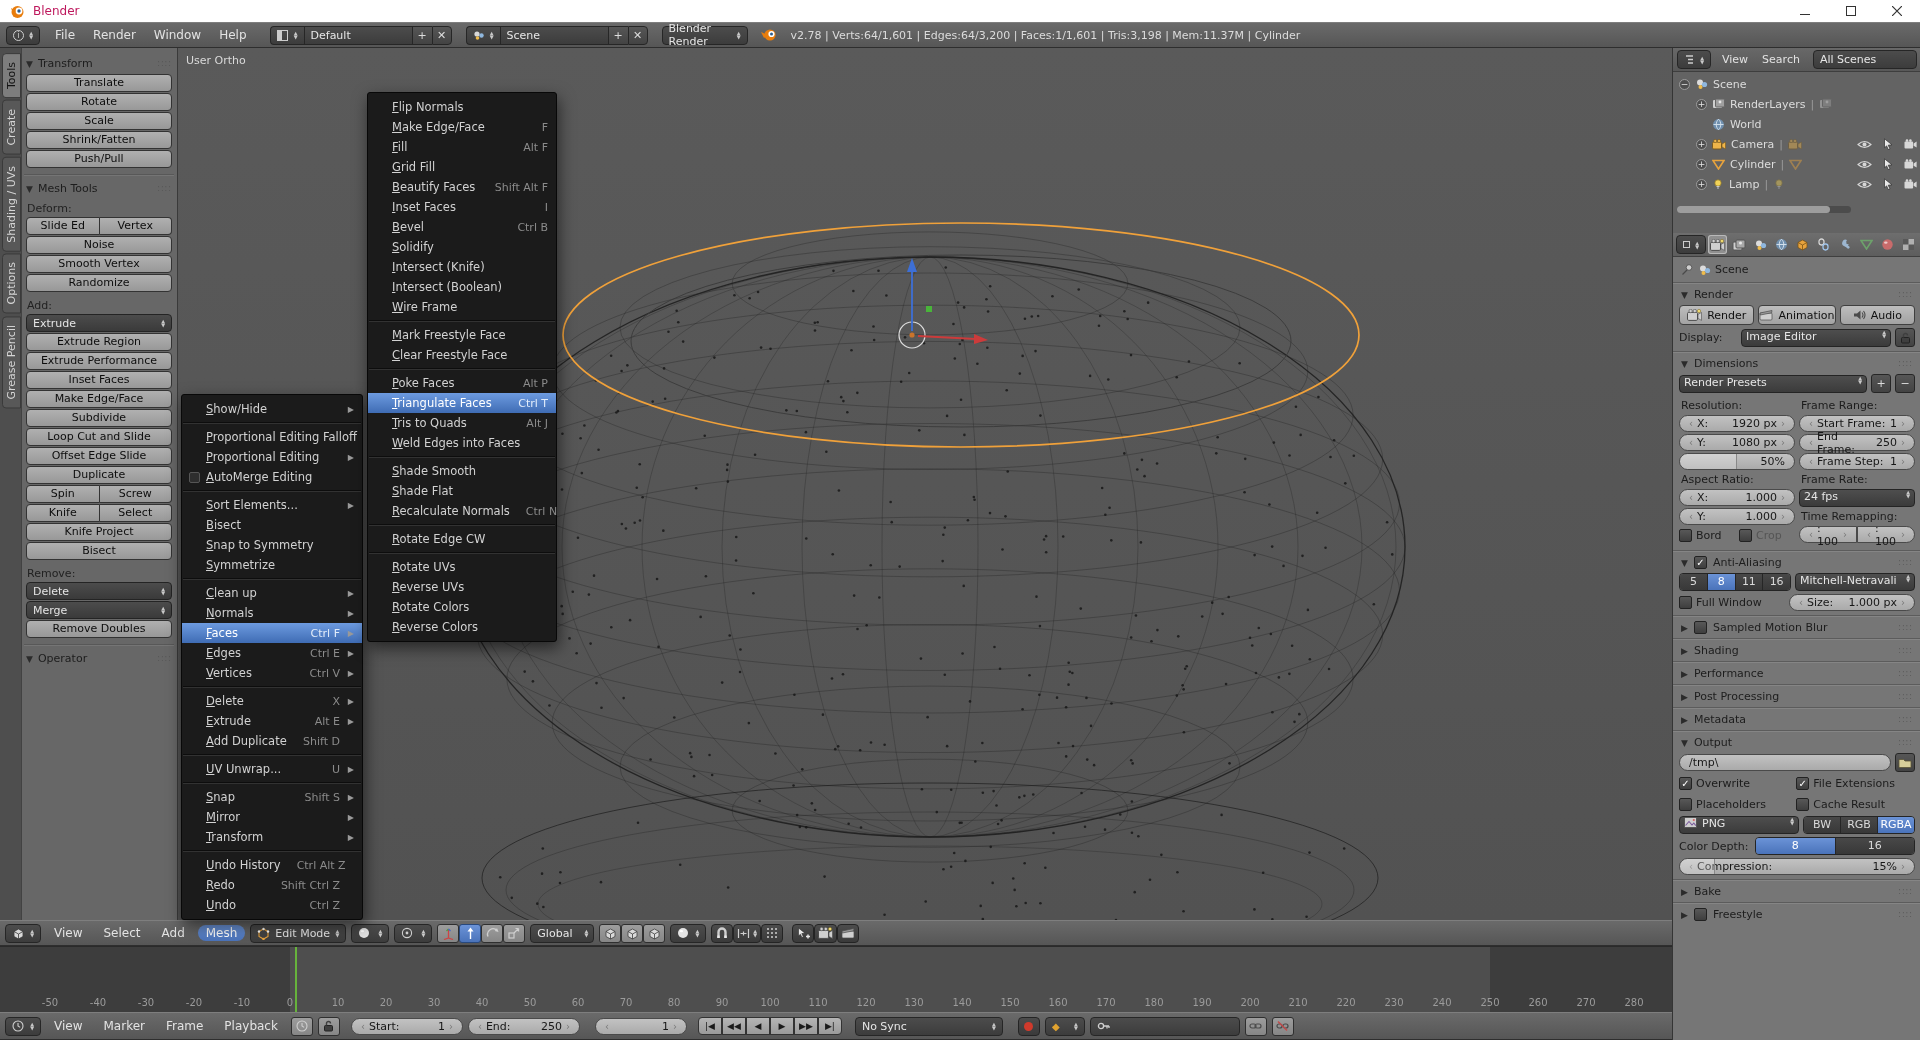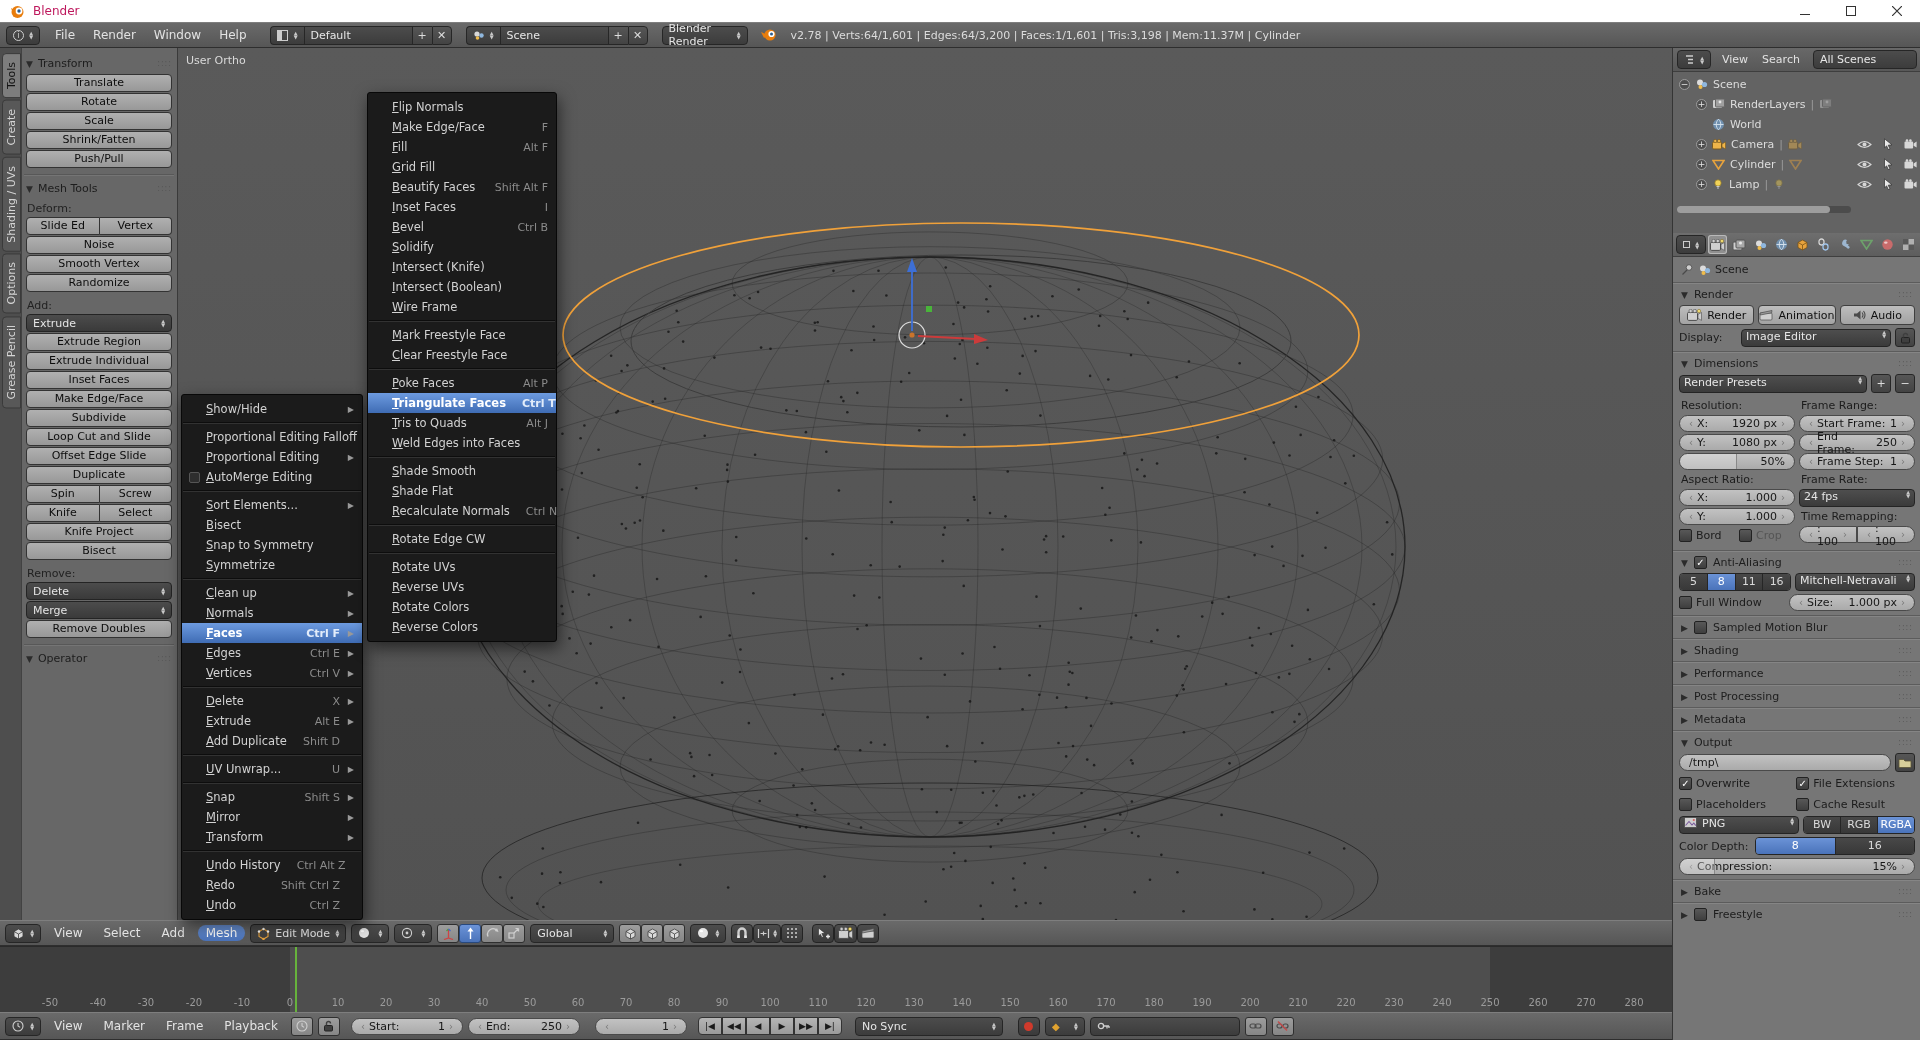--- a/index.html
+++ b/index.html
@@ -41,21 +41,21 @@
   .hline{border-top:1px solid #585858;border-bottom:1px solid #757575;margin:6px 0;}
   
   #viewport{left:178px;top:48px;width:1494px;height:872px;background:linear-gradient(#5a5a5a,#525252);overflow:hidden;}
   #viewlabel{position:absolute;left:8px;top:6px;color:#d9d9d9;font-size:11px;}
   
   .menu{position:absolute;background:#1b1b1b;border:1px solid #080808;border-radius:3px;padding:4px 0;box-shadow:2px 6px 16px rgba(0,0,0,.55);z-index:40;}
   .mi{height:20px;display:flex;align-items:center;padding:0 8px 0 24px;color:#d2d2d2;font-size:11.5px;white-space:nowrap;}
   .mi u{text-decoration:underline;}
   .mi .sc{margin-left:auto;color:#8b8b8b;padding-left:16px;font-size:11px;}
   .mi .sub{color:#999;font-size:8px;margin-left:6px;width:8px;text-align:right;}
-  .mi.hl{background:linear-gradient(#6d9be0,#3f6cb4);color:#fff;font-weight:bold;}
+  .mi.hl{background:linear-gradient(#6d9be0,#3f6cb4);color:#fff;}
   .mi.hl .sc{color:#e2ecfa;}
   .msep{border-top:1px solid #0d0d0d;border-bottom:1px solid #323232;margin:3px 1px;}
   .mchk{width:11px;height:11px;background:#2e2e2e;border:1px solid #565656;border-radius:2px;margin-left:-17px;margin-right:6px;}
   
   #tooltip{position:absolute;left:547px;top:426px;background:rgba(19,19,19,.96);border:1px solid #3e3e3e;border-radius:4px;padding:5px 10px 6px 10px;z-index:60;white-space:nowrap;}
   #tooltip .tt1{color:#ececec;font-size:12px;}
   #tooltip .tt2{color:#8d8d8d;font-size:10.5px;font-family:"DejaVu Sans Mono",monospace;margin-top:3px;}
   
   #rightpanel{left:1672px;top:48px;width:248px;height:992px;background:#757575;border-left:1px solid #353535;}
   #outliner{position:absolute;left:0;top:0;width:248px;height:185px;background:#636363;}
@@ -251,21 +251,21 @@
         </div>
         <div class="sublabel">Add:</div>
         <div class="tsdd">
           <span>Extrude</span>
           <span class="ud"></span>
         </div>
         <div class="tsrow">
           <div class="tsbtn">Extrude Region</div>
         </div>
         <div class="tsrow">
-          <div class="tsbtn">Extrude Individual</div>
+          <div class="tsbtn">Extrude Performance</div>
         </div>
         <div class="tsrow">
           <div class="tsbtn">Inset Faces</div>
         </div>
         <div class="tsrow">
           <div class="tsbtn">Make Edge/Face</div>
         </div>
         <div class="tsrow">
           <div class="tsbtn">Subdivide</div>
         </div>
@@ -1611,21 +1611,21 @@
         </span>
         <span class="icobox lt">
           <span style="display: inline-flex; align-items: center;">
             <svg width="12" height="12">
               <rect x="1" y="6" width="5" height="5" fill="none" stroke="#cfcfcf" stroke-width="1.2"></rect>
               <path d="M6 6 L10.5 1.5 M10.5 1.5 H7.5 M10.5 1.5 V4.5" stroke="#cfcfcf" stroke-width="1.2" fill="none"></path>
             </svg>
           </span>
         </span>
       </span>
-      <span class="dd" style="width: 84px; gap: 12px;">
+      <span class="dd" style="width: 64px; gap: 12px;">
         <span>Global</span>
         <span class="ud"></span>
       </span>
       <span class="grp">
         <span class="icobox lt">
           <span style="display: inline-flex; align-items: center;">
             <svg width="13" height="13">
               <path d="M2 4.5 L6.5 2 L11 4.5 V9.5 L6.5 12 L2 9.5Z" fill="#dadada" stroke="#3c3c3c" stroke-width="0.8"></path>
               <path d="M2 4.5 L6.5 7 L11 4.5 M6.5 7 V12" stroke="#3c3c3c" stroke-width="0.8" fill="none"></path>
             </svg>

